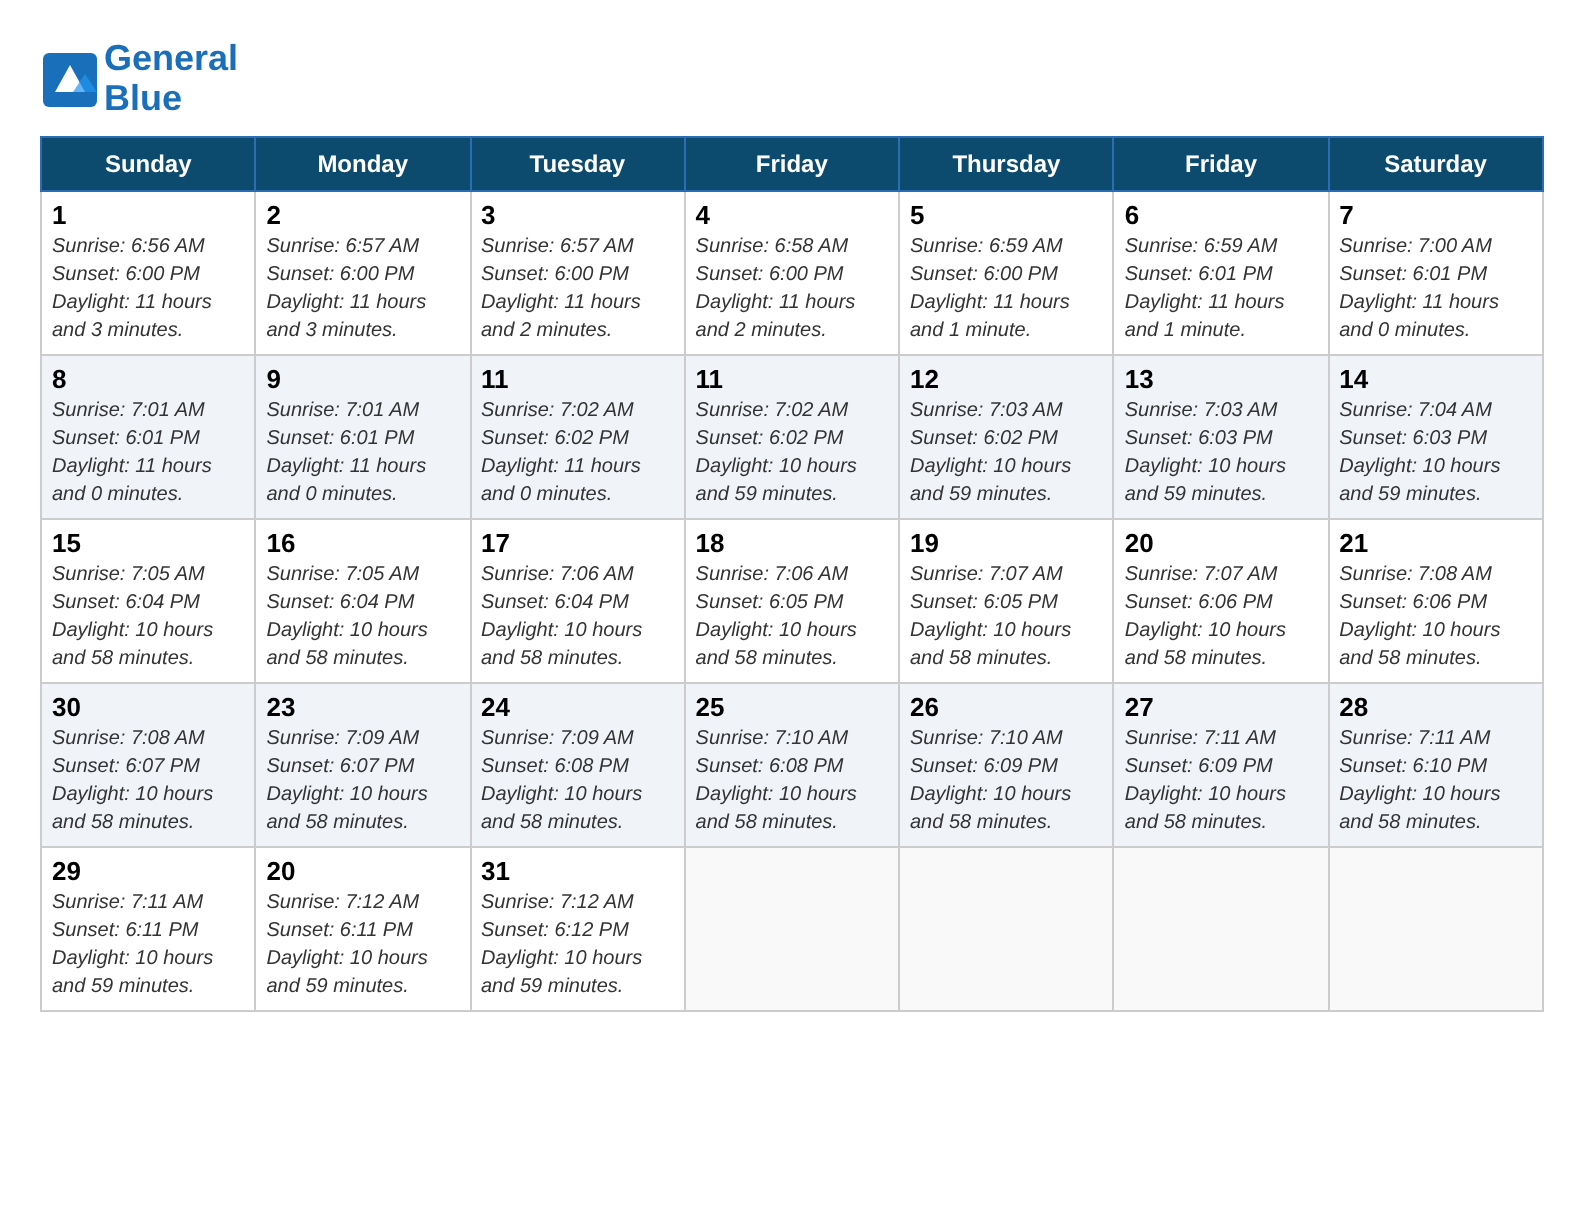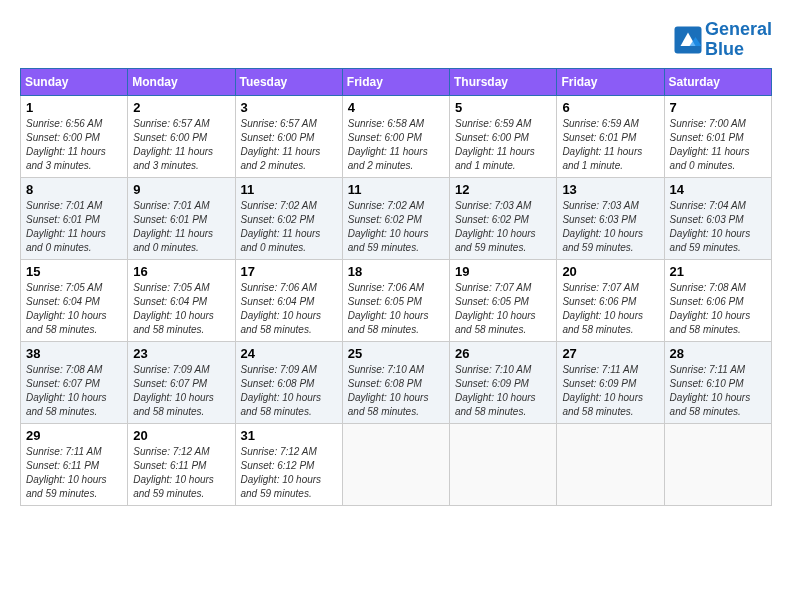--- a/index.html
+++ b/index.html
@@ -5,23 +5,24 @@
     * { box-sizing: border-box; margin: 0; padding: 0; }
     body {
       font-family: Arial, sans-serif;
       background: #fff;
       width: 792px;
       min-height: 612px;
       padding: 20px;
     }
     .header-area {
       display: flex;
-      justify-content: flex-end;
+      justify-content: flex-start;
       align-items: flex-start;
       margin-bottom: 8px;
+      gap: 44px;
     }
     .logo {
       display: flex;
       align-items: center;
     }
     .logo-text {
       font-size: 18px;
       font-weight: bold;
       color: #333;
       line-height: 1.1;
@@ -43,24 +44,24 @@
     .location-title {
       font-size: 14px;
       color: #555;
     }
     .calendar-table {
       width: 100%;
       border-collapse: collapse;
       font-size: 10.5px;
     }
     .calendar-table th {
-      background-color: #8b5cf6;
+      background-color: #0c4a6e;
       color: #fff;
       padding: 6px 4px;
-      text-align: left;
+      text-align: center;
       font-size: 12px;
       border: 1px solid #2a6db5;
     }
     .calendar-table td {
       vertical-align: top;
       padding: 4px 5px;
       border: 1px solid #ccc;
       width: 108px;
       min-height: 80px;
       background: #fff;
@@ -204,21 +205,21 @@
           <span class="day-num">20</span>
           <div class="day-info">Sunrise: 7:07 AM<br>Sunset: 6:06 PM<br>Daylight: 10 hours<br>and 58 minutes.</div>
         </td>
         <td>
           <span class="day-num">21</span>
           <div class="day-info">Sunrise: 7:08 AM<br>Sunset: 6:06 PM<br>Daylight: 10 hours<br>and 58 minutes.</div>
         </td>
       </tr>
       <tr>
         <td>
-          <span class="day-num">38</span>
+          <span class="day-num">30</span>
           <div class="day-info">Sunrise: 7:08 AM<br>Sunset: 6:07 PM<br>Daylight: 10 hours<br>and 58 minutes.</div>
         </td>
         <td>
           <span class="day-num">23</span>
           <div class="day-info">Sunrise: 7:09 AM<br>Sunset: 6:07 PM<br>Daylight: 10 hours<br>and 58 minutes.</div>
         </td>
         <td>
           <span class="day-num">24</span>
           <div class="day-info">Sunrise: 7:09 AM<br>Sunset: 6:08 PM<br>Daylight: 10 hours<br>and 58 minutes.</div>
         </td>

